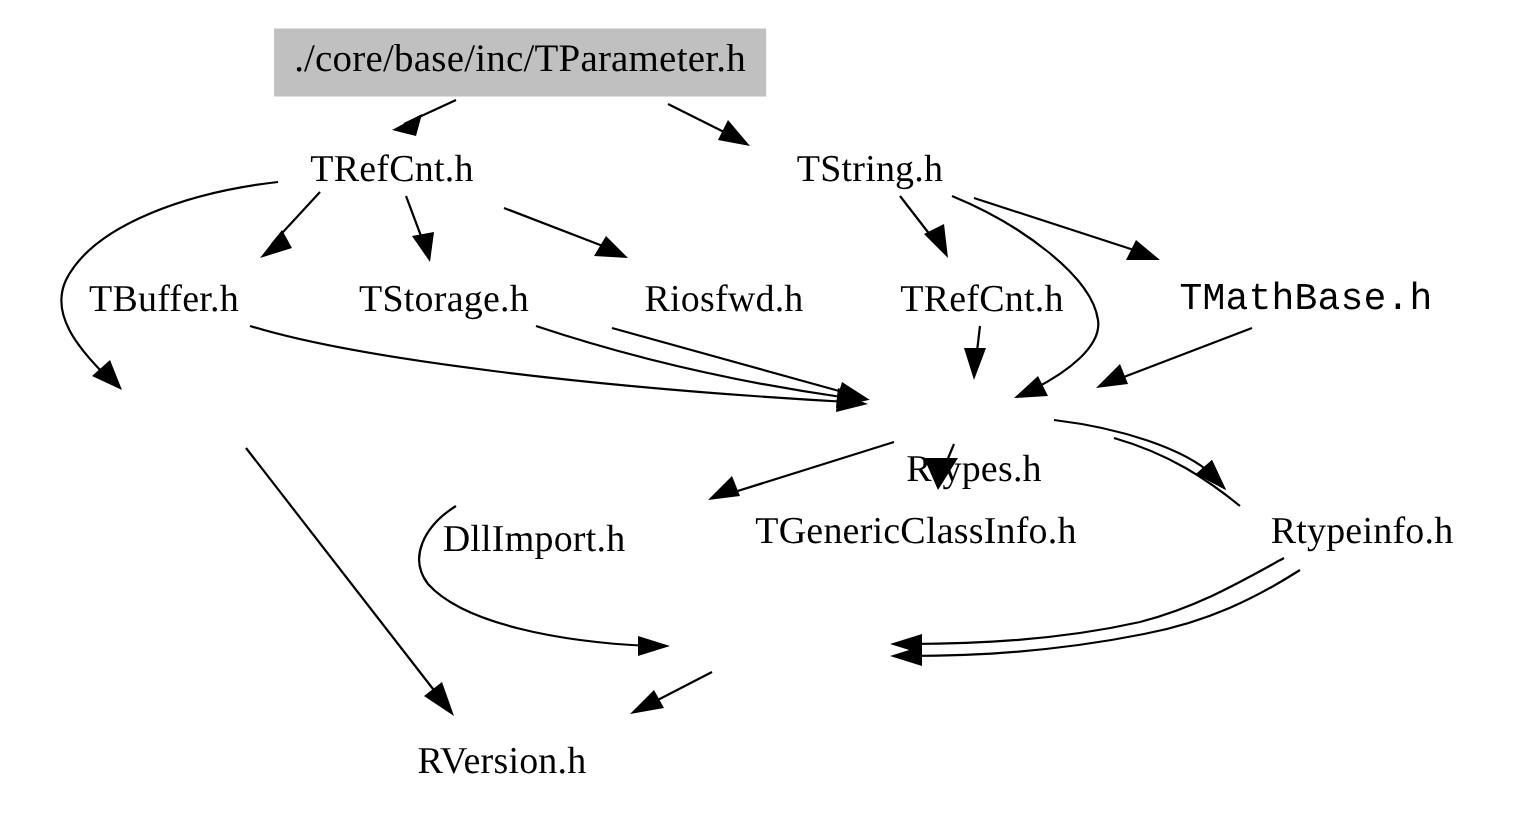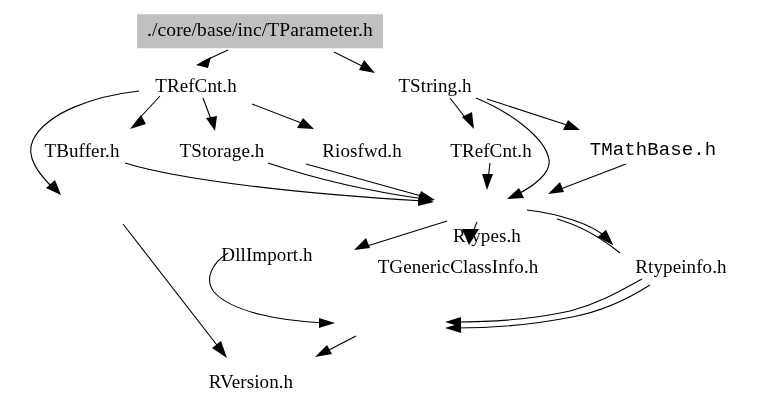--- a/index.html
+++ b/index.html
@@ -202,21 +202,21 @@
 
   <div class="node" style="left:653px; top:150px;font-family:Liberation Mono, monospace;">
     <span>TMathBase.h</span>
   </div>
 
 
   <div class="node" style="left:487px; top:209px;margin-top:26px;">
     <span>Rtypes.h</span>
   </div>
 
-  <div class="node" style="left:267px; top:254px;">
+  <div class="node" style="left:267px; top:270px;">
     <span>DllImport.h</span>
   </div>
 
   <div class="node" style="left:458px; top:266px;">
     <span>TGenericClassInfo.h</span>
   </div>
 
   <div class="node" style="left:681px; top:266px;">
     <span>Rtypeinfo.h</span>
   </div>

